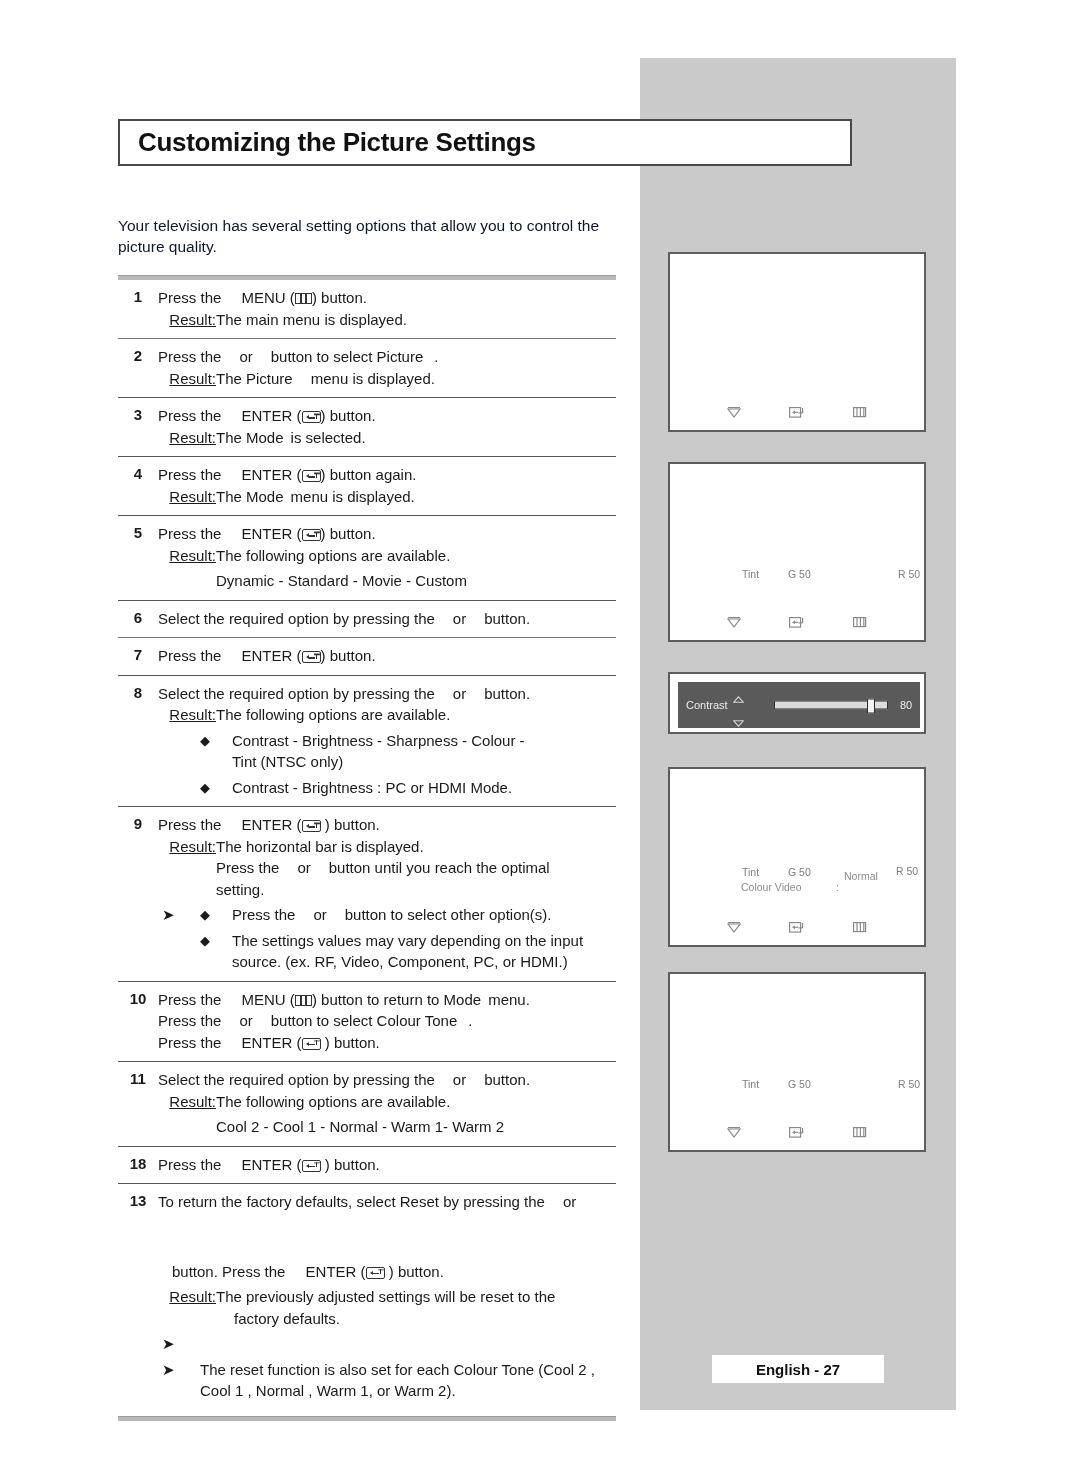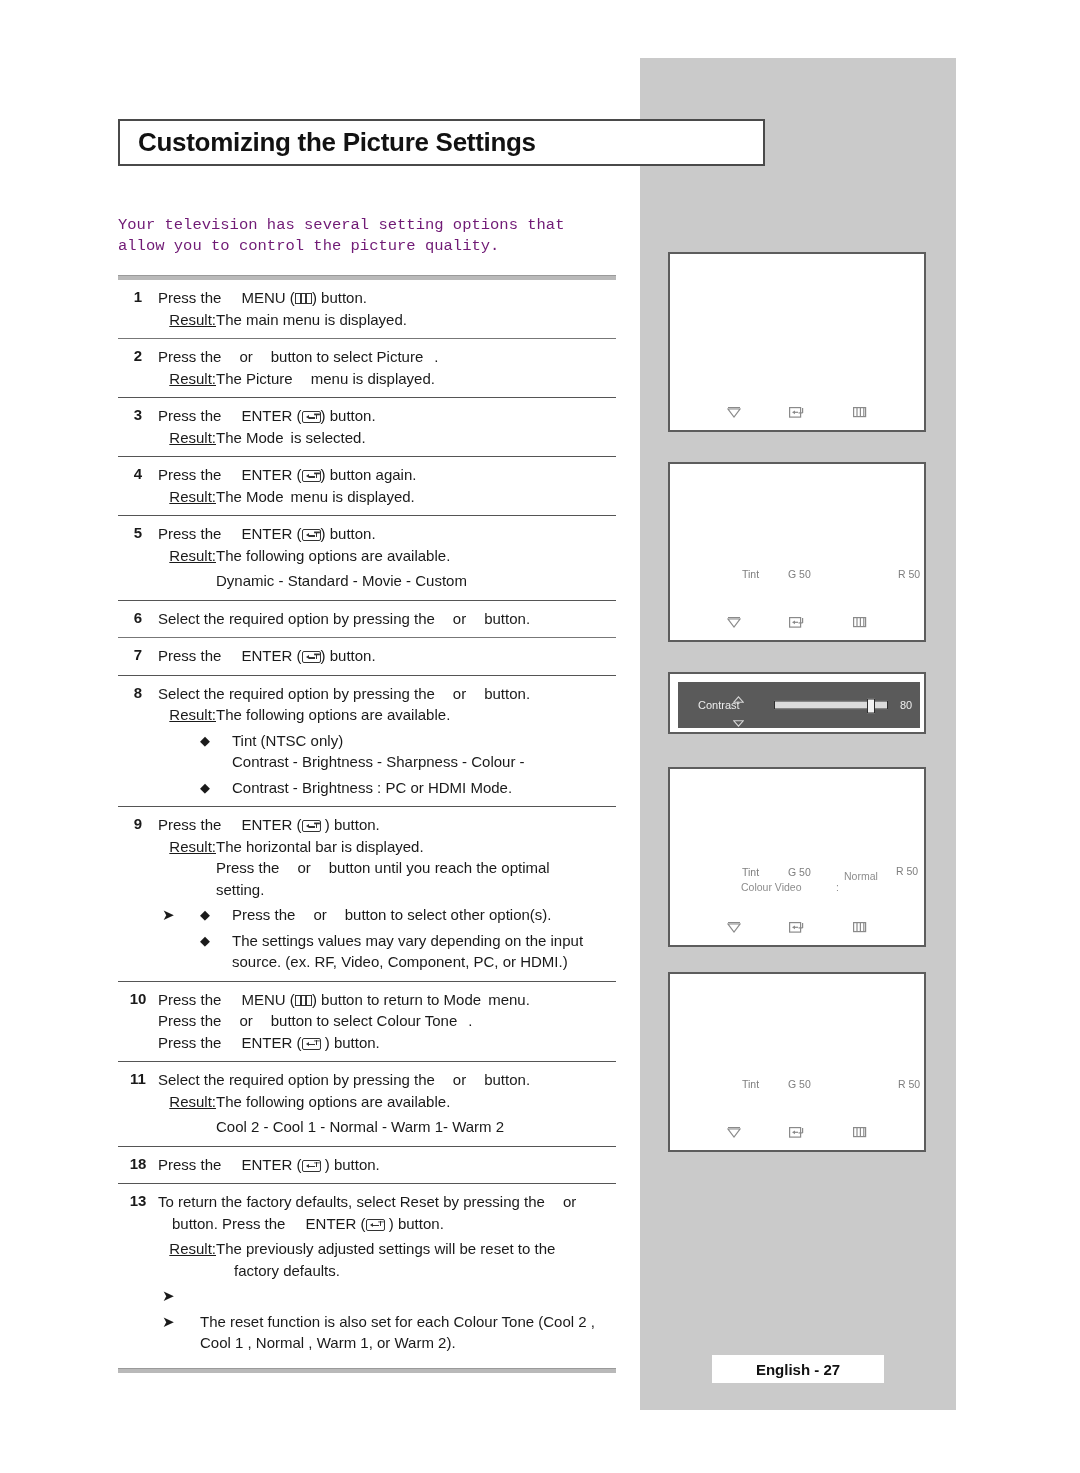--- a/index.html
+++ b/index.html
@@ -24,21 +24,21 @@
     width: 316px;
     height: 1352px;
     background: #cacaca;
   }
 
   
   .title-bar {
     position: absolute;
     left: 118px;
     top: 119px;
-    width: 647px;
+    width: 734px;
     height: 47px;
     background: #ffffff;
     border: 2px solid #4a4a4a;
     box-sizing: border-box;
     display: flex;
     align-items: center;
   }
   .title-text {
     font-size: 26px;
     font-weight: bold;
@@ -51,23 +51,22 @@
   
   .content {
     position: absolute;
     left: 118px;
     top: 215px;
     width: 500px;
   }
   .intro {
     font-size: 15.5px;
     line-height: 21px;
-    color: #701a75;
+    color: #0f172a;
     width: 500px;
-    font-family: Liberation Mono, monospace;
   }
 
   .rule-top {
     height: 4px;
     background: #b9b9b9;
     border-top: 1px solid #9a9a9a;
     margin-top: 18px;
     width: 498px;
   }
   .rule {
@@ -253,21 +252,21 @@
 
   
   .osd-bar {
     position: absolute;
     background: #5a5a5a;
     display: flex;
     align-items: center;
   }
   .osd-name {
     position: absolute;
-    left: 20px;
+    left: 8px;
     top: 50%;
     transform: translateY(-50%);
     color: #ededed;
     font-size: 11px;
     white-space: nowrap;
   }
   .slider-track {
     position: absolute;
     left: 96px;
     top: 50%;
@@ -417,22 +416,22 @@
       <div class="line"><span>Select the required option by pressing the</span><span class="gap"></span><span>or</span><span class="gap"></span><span>button.</span></div>
       <div class="res-wrap">
           <span class="res-lab">Result:</span>
           <span class="res-val">The following options are available.</span>
         </div>
 
       <div class="bul-row">
         <div class="bul-arrowcell"></div>
         <div class="bul-dotcell">◆</div>
         <div class="bul-txt">
+          <div>Contrast    - Brightness      - Sharpness   - Colour   -</div>
           <div>Tint   (NTSC only)</div>
-          <div>Contrast    - Brightness      - Sharpness   - Colour   -</div>
         </div>
       </div>
 
       <div class="bul-row">
         <div class="bul-arrowcell"></div>
         <div class="bul-dotcell">◆</div>
         <div class="bul-txt">Contrast     - Brightness      : PC or HDMI Mode.</div>
       </div>
     </div>
   </div>
@@ -499,21 +498,21 @@
       <div class="line"><span>Press the </span><span class="b">ENTER</span><span> (</span><span class="enter-ico"><i class="enter-tail"></i></span><span> ) button.</span></div>
     </div>
   </div>
 
   <div class="rule"></div>
 
   <div class="step">
     <div class="step-num">13</div>
     <div class="step-body">
       <div class="line"><span>To return the factory defaults, select Reset  by pressing the</span><span class="gap"></span><span>or</span></div>
-      <div class="line" style="padding-left:14px;"><span>button. Press the </span><span class="b">ENTER</span><span> (</span><span class="enter-ico"><i class="enter-tail"></i></span><span> ) button.</span></div>
+      <div class="line" style="padding-left:14px;margin-top:48px;"><span>button. Press the </span><span class="b">ENTER</span><span> (</span><span class="enter-ico"><i class="enter-tail"></i></span><span> ) button.</span></div>
       <div class="res-wrap" style="padding-top:4px;">
         <span class="res-lab">Result:</span>
         <span class="res-val">
           <div>The previously adjusted settings will be reset to the</div>
           <div style="padding-left:18px;">factory defaults.</div>
         </span>
       </div>
 
       <div class="bul-row">
         <div class="bul-arrowcell arrow-glyph">➤</div>

